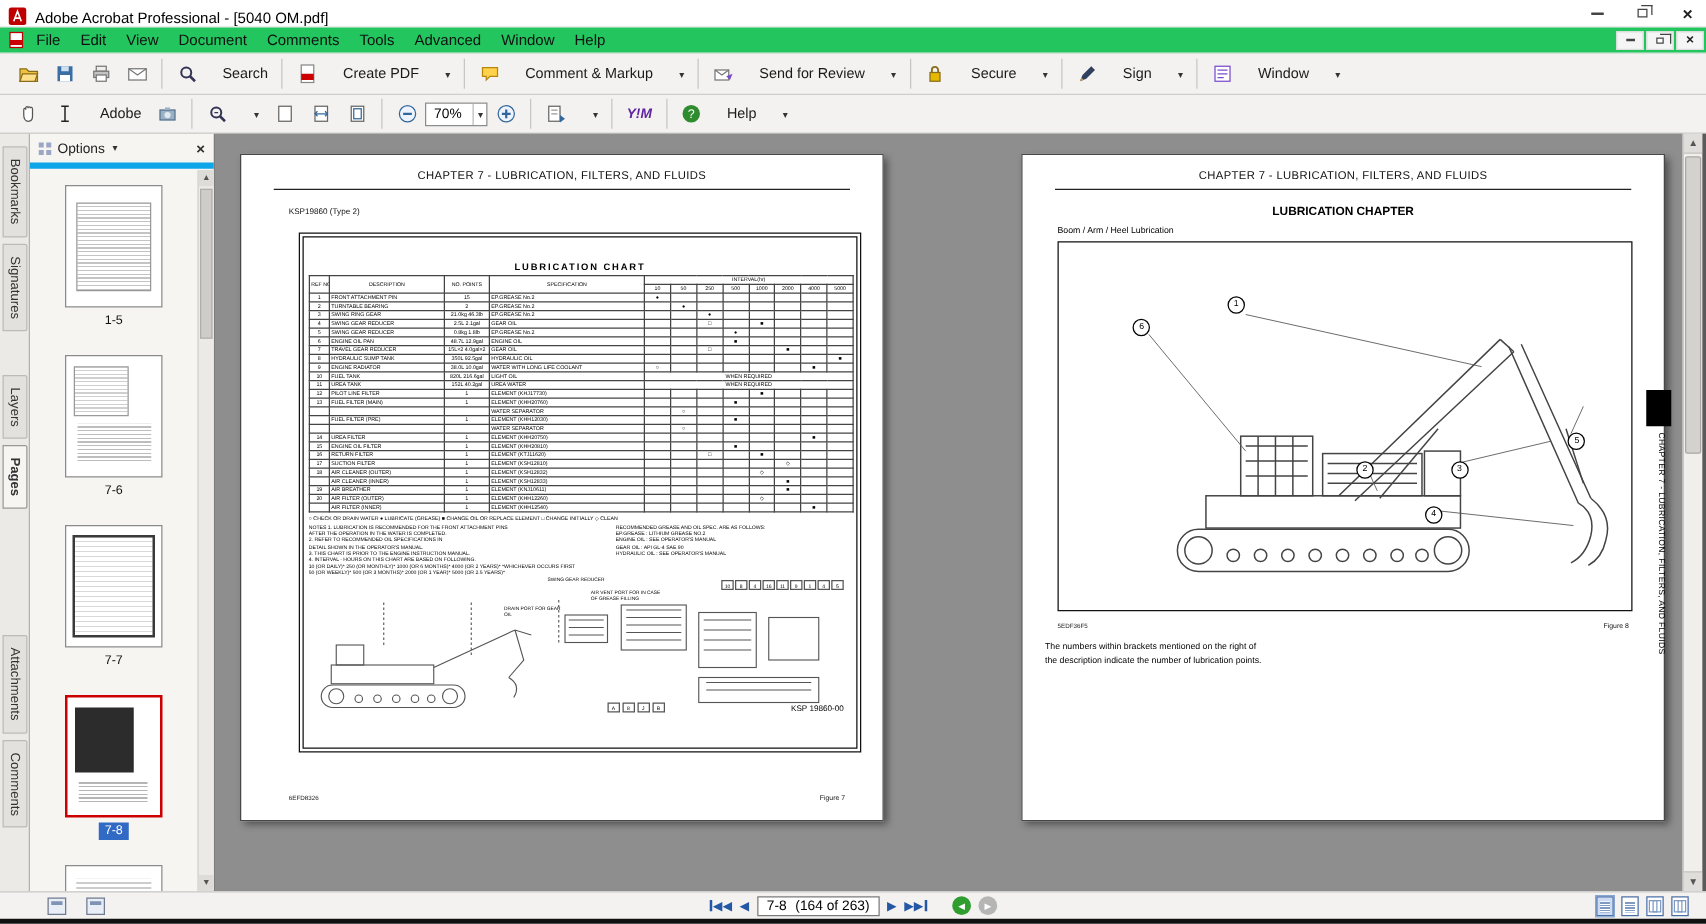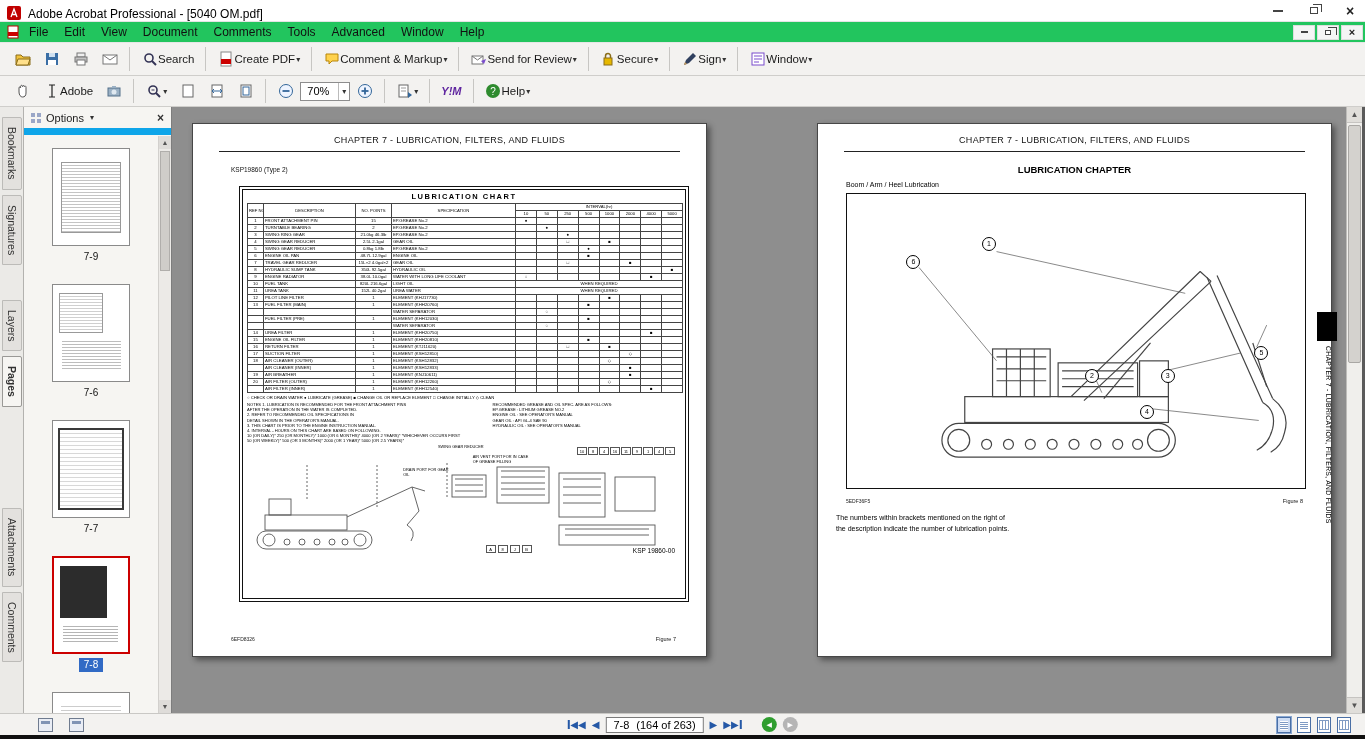--- a/index.html
+++ b/index.html
@@ -22,38 +22,38 @@
   .menu-item{font-size:12px;color:#111;padding:2px 8px;cursor:default}
   .mini-ctrl{width:22px;height:15px;display:flex;align-items:center;justify-content:center;color:#555;margin-right:2px;border:1px solid #ddd;background:#f5f5f5}
   .mini-ctrl .g-min{width:7px;height:2px}
   .mini-ctrl .g-restore{width:6px;height:5px}
   .mini-ctrl .g-close{font-size:11px}
 
   
   .toolbar{position:absolute;left:0;right:0;background:#f3f2f0;border-bottom:1px solid #cfcecb;display:flex;align-items:center;padding-left:8px}
   #toolbar1{top:43px;height:33px}
   #toolbar2{top:76px;height:31px}
-  .tbtn{display:inline-flex;align-items:center;gap:0;padding:3px 5px;border:1px solid transparent;border-radius:2px;font-size:11.5px;color:#1a1a1a;cursor:default;white-space:nowrap}
+  .tbtn{display:inline-flex;align-items:center;gap:20px;padding:3px 5px;border:1px solid transparent;border-radius:2px;font-size:11.5px;color:#1a1a1a;cursor:default;white-space:nowrap}
   .tsep{width:1px;height:24px;background:#c7c6c3;margin:0 5px}
   .drop{font-size:8px;color:#333;margin-left:1px}
   .icon{display:inline-flex;width:17px;height:17px;align-items:center;justify-content:center}
   .icon svg{width:16px;height:16px}
   .combo{display:inline-flex;align-items:center;background:#fff;border:1px solid #8d8d8d;height:19px;padding:0 3px 0 6px;font-size:11px;gap:8px}
   .combo .drop{border-left:1px solid #bbb;padding-left:3px;height:100%;display:flex;align-items:center}
   .ymtxt{font-size:11px;font-weight:bold;font-style:italic;color:#5f259f}
 
   
   #main{position:absolute;left:0;top:107px;width:1365px;height:606px;background:#8e8e8e}
   
   #tabstrip{position:absolute;left:0;top:0;width:24px;height:100%;background:#ebeae7;border-right:1px solid #b3b2af;display:flex;flex-direction:column;align-items:center;padding-top:10px}
   .vtab{writing-mode:vertical-rl;font-size:10.5px;color:#333;background:#e3e1de;border:1px solid #bcbbb8;padding:9px 3px;margin-bottom:5px;border-radius:0 2px 2px 0;cursor:default}
   .vtab.active{background:#f6f5f2;border-color:#9a9996;font-weight:bold}
   
   #panel{position:absolute;left:24px;top:0;width:148px;height:100%;background:#f6f5f2;border-right:1px solid #7d7d7d}
-  #panel-header{height:28px;display:flex;align-items:center;gap:5px;padding:0 7px;font-size:11px;color:#222;border-bottom:7px solid #0ea5e9}
+  #panel-header{height:28px;display:flex;align-items:center;gap:5px;padding:0 7px;font-size:11px;color:#222;border-bottom:5px solid #0ea5e9}
   .grid-icon{display:inline-block;width:10px;height:10px;background:
     linear-gradient(#9aa7c7,#9aa7c7) 0 0/4px 4px no-repeat,
     linear-gradient(#9aa7c7,#9aa7c7) 6px 0/4px 4px no-repeat,
     linear-gradient(#9aa7c7,#9aa7c7) 0 6px/4px 4px no-repeat,
     linear-gradient(#9aa7c7,#9aa7c7) 6px 6px/4px 4px no-repeat}
   .panel-close{margin-left:auto;font-size:12px;font-weight:bold;color:#333;cursor:default}
   #thumbs{position:absolute;left:0;right:13px;top:29px;bottom:0;overflow:hidden;display:flex;flex-direction:column;align-items:center;padding-top:12px}
   .thumb-item{display:flex;flex-direction:column;align-items:center;margin-bottom:20px}
   .thumb-page{width:78px;height:98px;background:#fff;border:1px solid #8a8a8a;position:relative;overflow:hidden}
   .thumb-page.selected{border:2px solid #cc0000}
@@ -75,21 +75,21 @@
   #docarea{position:absolute;left:172px;top:0;width:1174px;height:100%;background:#8e8e8e;overflow:hidden}
   .page{position:absolute;width:515px;height:534px;background:#fff;border:1px solid #474747;box-shadow:3px 3px 6px rgba(0,0,0,.45)}
   #page-left{left:20px;top:16px}
   #page-right{left:645px;top:16px}
   .p-header{position:absolute;top:11px;left:0;right:0;text-align:center;font-size:9px;letter-spacing:.3px;color:#111}
   .p-rule{position:absolute;top:27px;left:26px;right:26px;height:1px;background:#222}
 
   
   #type-label{position:absolute;top:42px;left:38px;font-size:6.5px;color:#111}
   #cbox{position:absolute;left:46px;top:62px;width:450px;height:416px;border:1px solid #111;padding:2px}
-  #cbox-inner{width:100%;height:100%;border:1px solid #111;position:relative;padding:2px 4px}
+  #cbox-inner{width:100%;height:100%;border:1px solid #111;position:relative;padding:19px 4px}
   #lub-title{text-align:center;font-size:7.5px;font-weight:bold;letter-spacing:1.5px;color:#000}
   .lub-table{border-collapse:collapse;margin:2px auto 0;table-layout:fixed;width:436px}
   .lub-table th,.lub-table td{border:1px solid #444;font-size:4.3px;line-height:6px;padding:0 1px;text-align:center;font-weight:normal;color:#000;overflow:hidden;white-space:nowrap}
   .lub-table thead th{font-size:4.2px}
   .w-ref{width:16px}.w-desc{width:92px}.w-pts{width:36px}.w-spec{width:124px}.w-iv{width:19px}
   .lub-table .tl{text-align:left}
   #legend{font-size:4.2px;margin-top:2px;color:#000;white-space:nowrap}
   #notes-wrap{display:flex;gap:10px;margin-top:2px}
   #notes{flex:1.25;font-size:4.1px;line-height:5.2px;color:#000}
   #recs{flex:1;font-size:4.1px;line-height:5.2px;color:#000}
@@ -434,21 +434,21 @@
     <div id="panel">
       <div id="panel-header">
         <span class="grid-icon"></span>
         <span>Options</span>
         <span class="drop">▾</span>
         <span class="panel-close">×</span>
       </div>
       <div id="thumbs">
           <div class="thumb-item">
             <div class="thumb-page th-table"></div>
-            <div class="thumb-label">7-9</div>
+            <div class="thumb-label">1-5</div>
           </div>
           <div class="thumb-item">
             <div class="thumb-page th-diagram"></div>
             <div class="thumb-label">7-6</div>
           </div>
           <div class="thumb-item">
             <div class="thumb-page th-framed"></div>
             <div class="thumb-label">7-7</div>
           </div>
           <div class="thumb-item">

